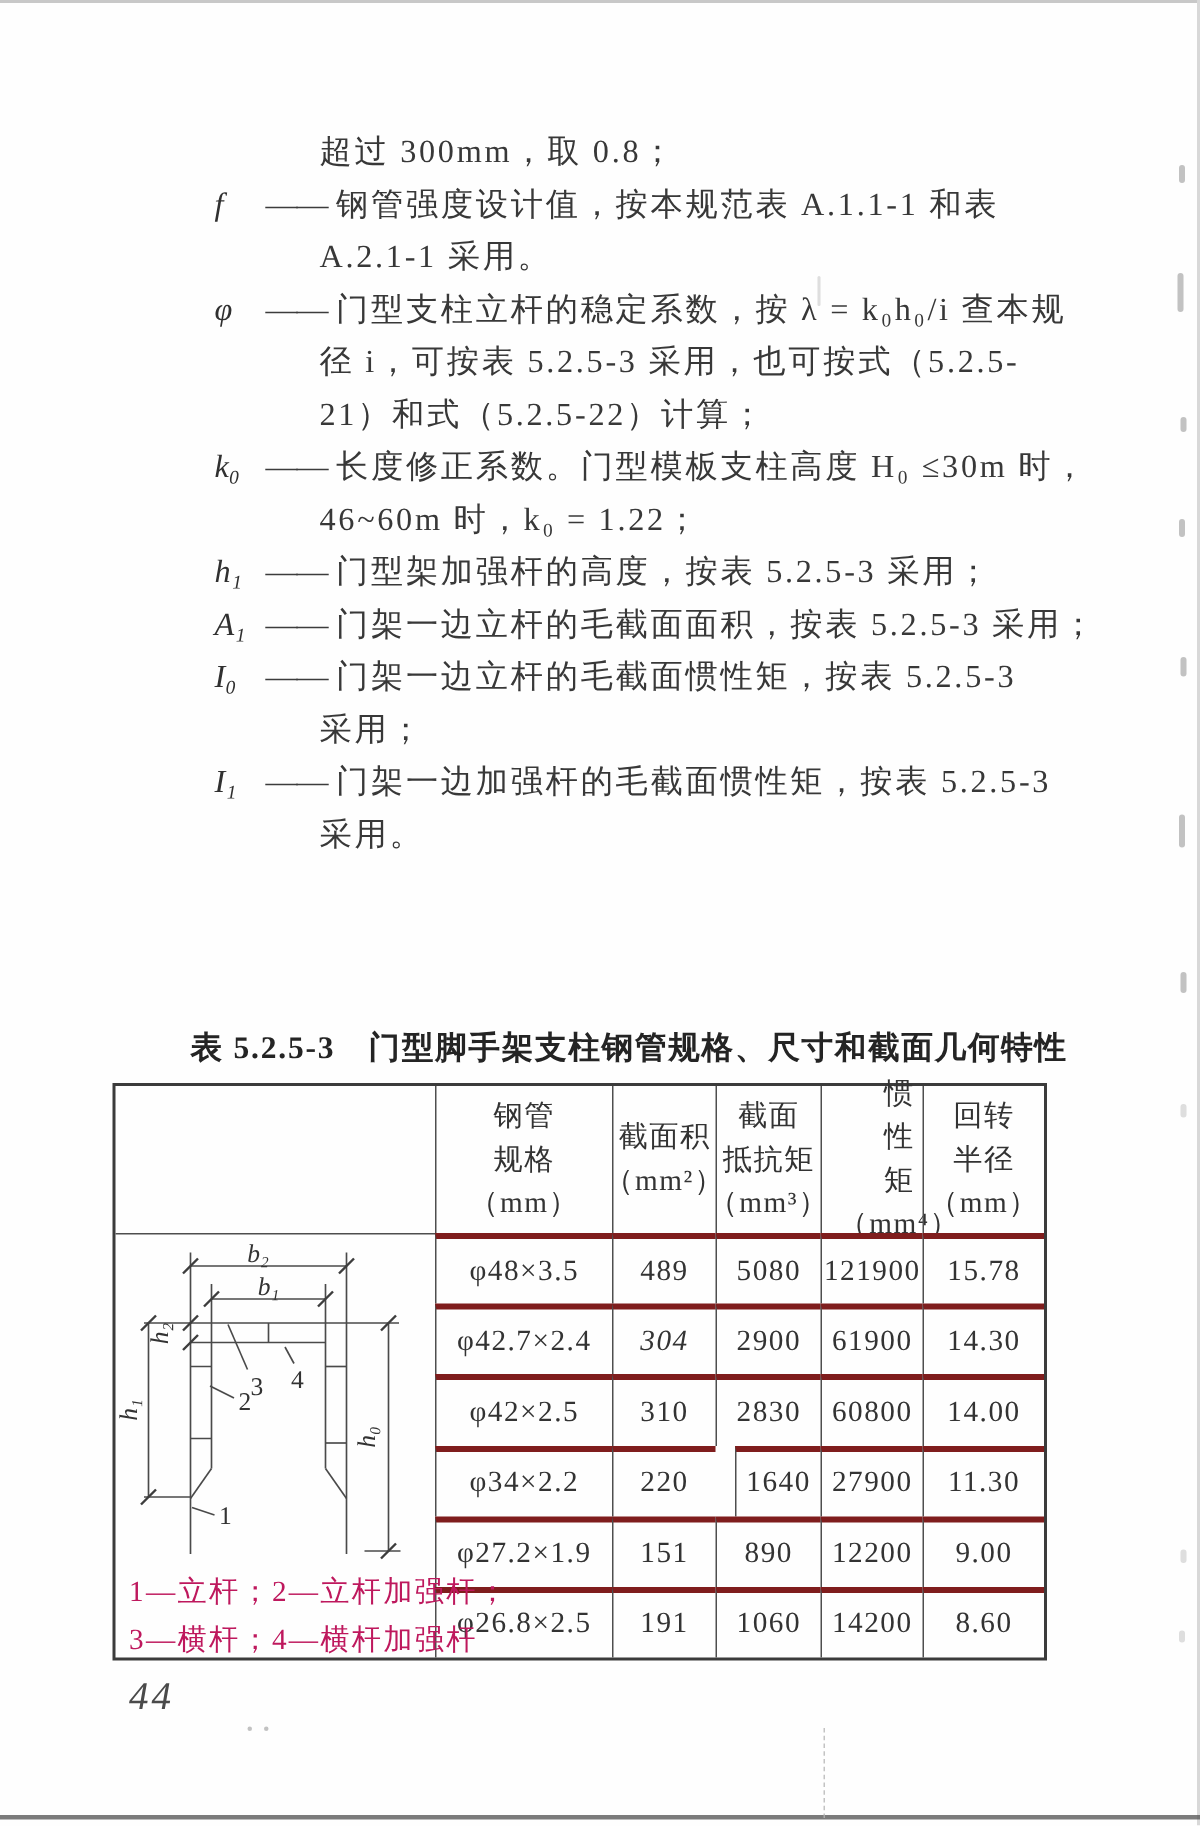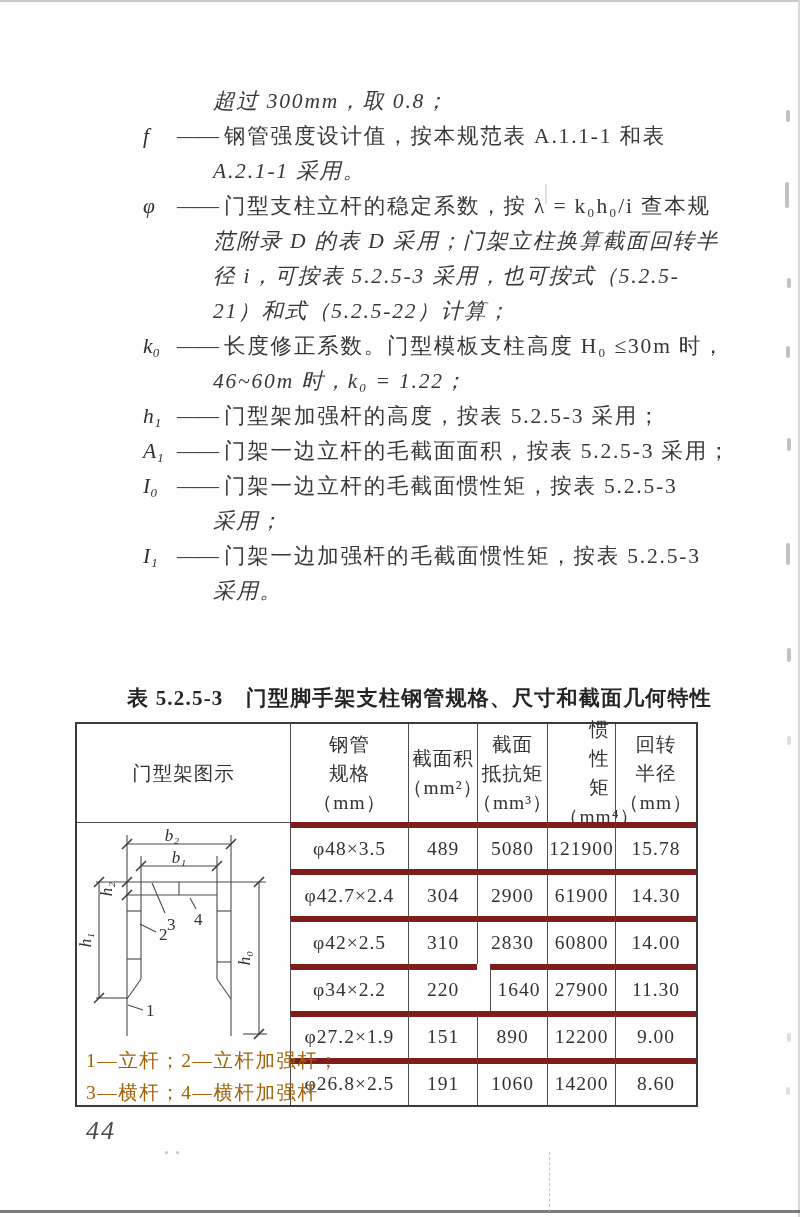--- a/index.html
+++ b/index.html
@@ -19,55 +19,55 @@
     font-size:21.5px;line-height:35px;letter-spacing:1.8px;
     color:#383838;
   }
   .bline{white-space:nowrap;height:35px;}
   .bline .sym{
     display:inline-block;width:34px;
     font-style:italic;letter-spacing:0;
     color:#303030;
   }
   .bline .dash{display:inline-block;letter-spacing:-1px;margin-right:6px;color:#3c3c3c;}
-  .bline.cont{padding-left:70px;font-style:italic;}
+  .bline.cont{padding-left:70px;}
 
   
   .tbl-title{
     position:absolute;left:127px;top:684px;width:580px;
     font-size:21px;font-weight:700;letter-spacing:1.2px;color:#242424;
     white-space:nowrap;
   }
 
   
   .tbl{
     position:absolute;left:75px;top:722px;width:623px;height:385px;
     box-sizing:border-box;border:2px solid #3b3b3b;
     display:grid;
     grid-template-columns:213px 118px 69px 70px 68px 1fr;
     grid-template-rows:98px repeat(6,1fr);
     background:transparent;
   }
   .cell{
     box-sizing:border-box;
-    border-left:1px solid #4e4e4e;border-top:6px solid #7f1d1d;
+    border-left:1px solid #4e4e4e;border-top:4px solid #7f1d1d;
     display:flex;flex-direction:column;align-items:center;justify-content:center;
     text-align:center;font-size:19.5px;color:#333;letter-spacing:1px;
   }
   .cell.no-left{border-left:none;}
   .cell.no-top{border-top:none;}
   .cell .hline{line-height:29px;}
   .diagram-cell{
     grid-column:1;grid-row:2/8;position:relative;
     border-left:none;border-top:1px solid #4e4e4e;box-sizing:border-box;
   }
   .diagram-cell svg{position:absolute;left:0;top:0;}
   .legend-line{
     position:absolute;left:9px;white-space:nowrap;
-    font-size:19.5px;color:#a16207;letter-spacing:1.5px;font-weight:500;
+    font-size:19.5px;color:#be185d;letter-spacing:1.5px;font-weight:500;
   }
   .legend-line.l1{top:224px;}
   .legend-line.l2{top:256px;}
 
   
   .page-number{
     position:absolute;left:86px;top:1116px;
     font-size:26px;font-style:italic;color:#4a4a4a;letter-spacing:2px;
   }
 
@@ -89,21 +89,20 @@
 
 <div class="page-edge-top"></div>
 <div class="page-edge-right"></div>
 <div class="page-edge-bottom"></div>
 
 <div class="body-text" id="body-lines">
     <div class="bline cont"><span class="txt">超过 300mm，取 0.8；</span></div>
     <div class="bline"><span class="sym">f</span><span class="dash">——</span><span class="txt">钢管强度设计值，按本规范表 A.1.1-1 和表</span></div>
     <div class="bline cont"><span class="txt">A.2.1-1 采用。</span></div>
     <div class="bline"><span class="sym">φ</span><span class="dash">——</span><span class="txt">门型支柱立杆的稳定系数，按 λ = k₀h₀/i 查本规</span></div>
-    <div class="bline cont"><span class="txt">范附录 D 的表 D 采用；门架立柱换算截面回转半</span></div>
     <div class="bline cont"><span class="txt">径 i，可按表 5.2.5-3 采用，也可按式（5.2.5-</span></div>
     <div class="bline cont"><span class="txt">21）和式（5.2.5-22）计算；</span></div>
     <div class="bline"><span class="sym">k₀</span><span class="dash">——</span><span class="txt">长度修正系数。门型模板支柱高度 H₀ ≤30m 时，</span></div>
     <div class="bline cont"><span class="txt">46~60m 时，k₀ = 1.22；</span></div>
     <div class="bline"><span class="sym">h₁</span><span class="dash">——</span><span class="txt">门型架加强杆的高度，按表 5.2.5-3 采用；</span></div>
     <div class="bline"><span class="sym">A₁</span><span class="dash">——</span><span class="txt">门架一边立杆的毛截面面积，按表 5.2.5-3 采用；</span></div>
     <div class="bline"><span class="sym">I₀</span><span class="dash">——</span><span class="txt">门架一边立杆的毛截面惯性矩，按表 5.2.5-3</span></div>
     <div class="bline cont"><span class="txt">采用；</span></div>
     <div class="bline"><span class="sym">I₁</span><span class="dash">——</span><span class="txt">门架一边加强杆的毛截面惯性矩，按表 5.2.5-3</span></div>
     <div class="bline cont"><span class="txt">采用。</span></div>
@@ -168,23 +167,20 @@
       <text class="var" transform="rotate(-90 91 941)" x="91" y="941" text-anchor="middle">h₁</text>
       <text class="var" transform="rotate(-90 250 959)" x="250" y="959" text-anchor="middle">h₀</text>
       <text class="num" x="167" y="931">3</text>
       <text class="num" x="194" y="926">4</text>
       <text class="num" x="159" y="941">2</text>
       <text class="num" x="146" y="1017">1</text>
     </svg>
     <div class="legend-line l1">1—立杆；2—立杆加强杆；</div>
     <div class="legend-line l2">3—横杆；4—横杆加强杆</div>
   </div>
-<div class="cell no-top no-left" style="grid-area: 1 / 1;">
-      <div class="hline">门型架图示</div>
-    </div>
     <div class="cell no-top" style="grid-area: 1 / 2;">
       <div class="hline">钢管</div>
       <div class="hline">规格</div>
       <div class="hline">（mm）</div>
     </div>
     <div class="cell no-top" style="grid-area: 1 / 3;">
       <div class="hline">截面积</div>
       <div class="hline">（mm²）</div>
     </div>
     <div class="cell no-top" style="grid-area: 1 / 4;">
@@ -200,21 +196,21 @@
       <div class="hline">回转</div>
       <div class="hline">半径</div>
       <div class="hline">（mm）</div>
     </div>
     <div class="cell" style="grid-area: 2 / 2;">φ48×3.5</div>
     <div class="cell" style="grid-area: 2 / 3;">489</div>
     <div class="cell" style="grid-area: 2 / 4;">5080</div>
     <div class="cell" style="grid-area: 2 / 5;">121900</div>
     <div class="cell" style="grid-area: 2 / 6;">15.78</div>
     <div class="cell" style="grid-area: 3 / 2;">φ42.7×2.4</div>
-    <div class="cell" style="grid-area: 3 / 3;">304</div>
+    <div class="cell" style="grid-area: 3 / 3; font-style: italic;">304</div>
     <div class="cell" style="grid-area: 3 / 4;">2900</div>
     <div class="cell" style="grid-area: 3 / 5;">61900</div>
     <div class="cell" style="grid-area: 3 / 6;">14.30</div>
     <div class="cell" style="grid-area: 4 / 2;">φ42×2.5</div>
     <div class="cell" style="grid-area: 4 / 3;">310</div>
     <div class="cell" style="grid-area: 4 / 4;">2830</div>
     <div class="cell" style="grid-area: 4 / 5;">60800</div>
     <div class="cell" style="grid-area: 4 / 6;">14.00</div>
     <div class="cell" style="grid-area: 5 / 2;">φ34×2.2</div>
     <div class="cell" style="grid-area: 5 / 3;">220</div>

